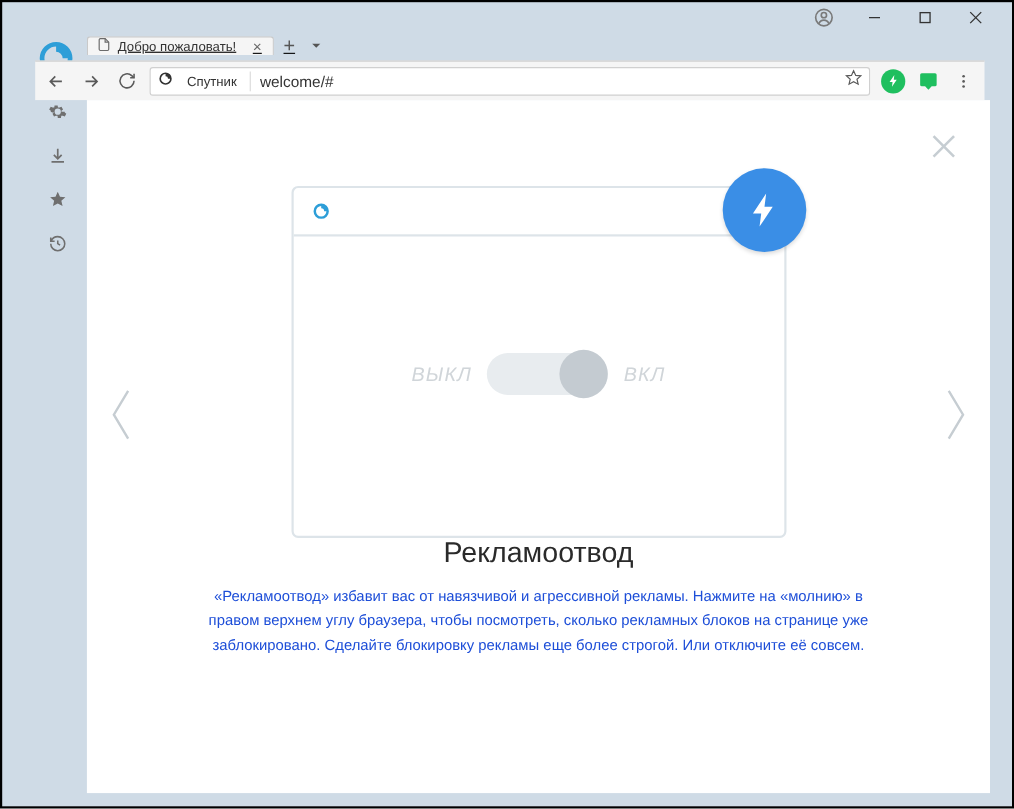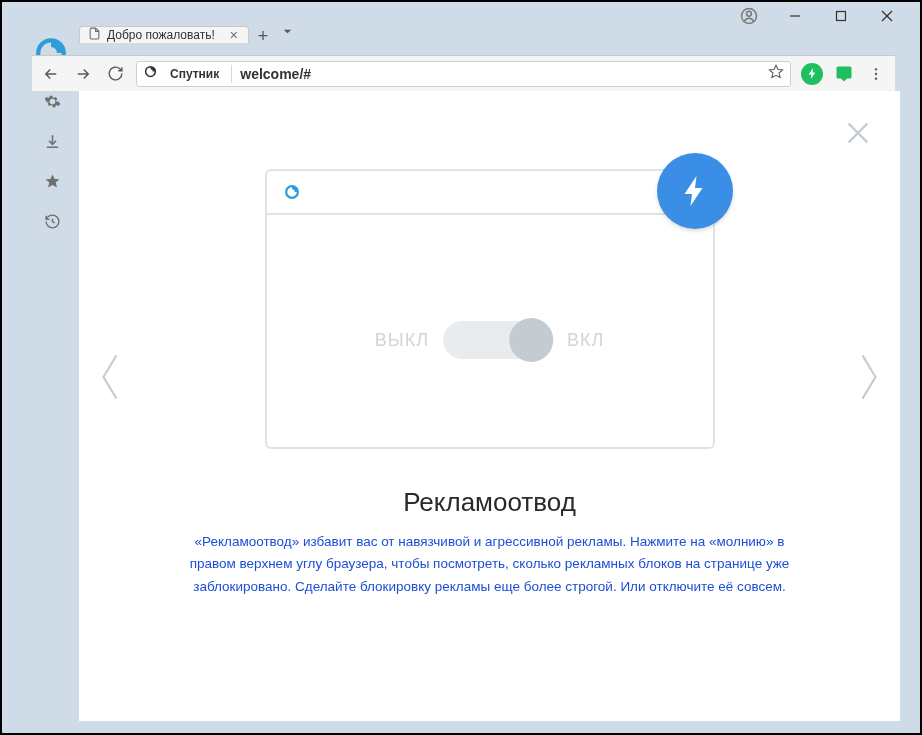--- a/index.html
+++ b/index.html
@@ -5,41 +5,41 @@
 * { box-sizing: border-box; margin: 0; padding: 0; }
 body { width: 922px; height: 735px; background: #000; font-family: 'Segoe UI', Arial, sans-serif; overflow: hidden; }
 .window { width: 918px; height: 731px; margin: 2px; background: #cfdbe6; position: relative; }
 .titlebar { height: 28px; display: flex; justify-content: flex-end; align-items: center; padding-right: 10px; gap: 0; }
 .titlebar .ctl { width: 46px; height: 28px; display: flex; align-items: center; justify-content: center; color: #333; }
 .titlebar .user { width: 46px; height: 28px; display: flex; align-items: center; justify-content: center; color: #7a7a7a; }
 .logo-area { position: absolute; left: 32px; top: 34px; }
 .logo-circle { width: 34px; height: 34px; }
 .sidebar { position: absolute; left: 30px; top: 90px; width: 40px; display: flex; flex-direction: column; align-items: center; gap: 22px; }
 .sidebar .sicon { color: #6f6f6f; width: 18px; height: 18px; display: flex; align-items: center; justify-content: center; }
-.tabstrip { position: absolute; left: 77px; top: 24px; height: 30px; display: flex; align-items: flex-start; }
+.tabstrip { position: absolute; left: 77px; top: 24px; height: 30px; display: flex; align-items: center; text-decoration: underline; }
 .tab { background: #f5f5f5; border: 1px solid #c9c9c9; border-bottom: none; border-radius: 3px 3px 0 0; display: flex; align-items: center; padding: 0 10px 0 8px; gap: 6px; font-size: 12px; color: #333; min-width: 170px; }
 .tab .doc-icon { color: #6b6b6b; }
 .tab .tabx { color: #6b6b6b; font-size: 14px; margin-left: auto; }
 .newtab { width: 28px; display: flex; align-items: center; justify-content: center; color: #555; font-size: 18px; }
 .tabmenu { width: 20px; display: flex; align-items: center; justify-content: center; color: #555; }
-.toolbar { position: absolute; left: 30px; top: 53px; right: 25px; height: 36px; background: #f5f5f5; display: flex; align-items: center; padding: 0 8px; gap: 10px; border-top: 1px solid #c9c9c9; font-weight: bold; }
+.toolbar { position: absolute; left: 30px; top: 53px; right: 25px; height: 36px; background: #f5f5f5; display: flex; align-items: center; padding: 0 8px; gap: 10px; border-top: 1px solid #c9c9c9; }
 .tbtn { color: #5a5a5a; display: flex; align-items: center; justify-content: center; width: 22px; height: 22px; }
 .addr { flex: 1; height: 26px; background: #fff; border: 1px solid #d0d0d0; border-radius: 3px; display: flex; align-items: center; padding: 0 6px; gap: 8px; }
 .addr .selabel { font-size: 12px; color: #333; padding: 0 4px 0 4px; }
 .addr .sep { width: 1px; height: 18px; background: #d9d9d9; }
 .addr .url { font-size: 14px; color: #333; }
 .addr .star { margin-left: auto; color: #5a5a5a; }
 .ext { width: 22px; height: 22px; border-radius: 50%; background: #1fbf5f; display: flex; align-items: center; justify-content: center; }
 .chaticon { color: #1fbf5f; }
 .menu3 { color: #5a5a5a; }
 .content { position: absolute; left: 77px; top: 89px; right: 20px; bottom: 12px; background: #fff; }
 .closex { position: absolute; right: 28px; top: 28px; color: #c6cdd2; }
 .navprev { position: absolute; left: 18px; top: 260px; color: #c6cdd2; }
 .navnext { position: absolute; right: 18px; top: 260px; color: #c6cdd2; }
-.card { position: absolute; left: 50%; top: 78px; transform: translateX(-50%); width: 450px; height: 280px; border: 2px solid #dde4e9; border-radius: 6px; }
+.card { position: absolute; left: 50%; top: 78px; transform: translateX(-50%); width: 450px; height: 320px; border: 2px solid #dde4e9; border-radius: 6px; font-style: italic; }
 .card .head { height: 44px; border-bottom: 2px solid #dde4e9; display: flex; align-items: center; padding-left: 16px; }
 .card .minilogo { width: 18px; height: 18px; }
 .bolt { position: absolute; right: -20px; top: -18px; width: 76px; height: 76px; border-radius: 50%; background: #3a8ee6; display: flex; align-items: center; justify-content: center; box-shadow: 0 2px 4px rgba(0,0,0,0.15); }
 .toggle-wrap { position: absolute; left: 50%; top: 150px; transform: translateX(-50%); display: flex; align-items: center; gap: 14px; }
 .toggle-wrap .lbl { font-size: 18px; font-weight: 500; color: #d0d5d9; letter-spacing: 1px; }
 .toggle { width: 110px; height: 38px; background: #e8ecef; border-radius: 20px; position: relative; }
 .toggle .knob { position: absolute; right: 0; top: -3px; width: 44px; height: 44px; border-radius: 50%; background: #c4cbd1; }
 .heading { position: absolute; left: 0; right: 0; top: 396px; text-align: center; font-size: 26px; font-weight: 400; color: #2a2a2a; }
 .desc { position: absolute; left: 110px; right: 110px; top: 440px; text-align: center; font-size: 13.5px; line-height: 1.65; color: #1d4ed8; }
 .pinbtn { position: absolute; left: 40px; top: 61px; color: #8a8a8a; }

